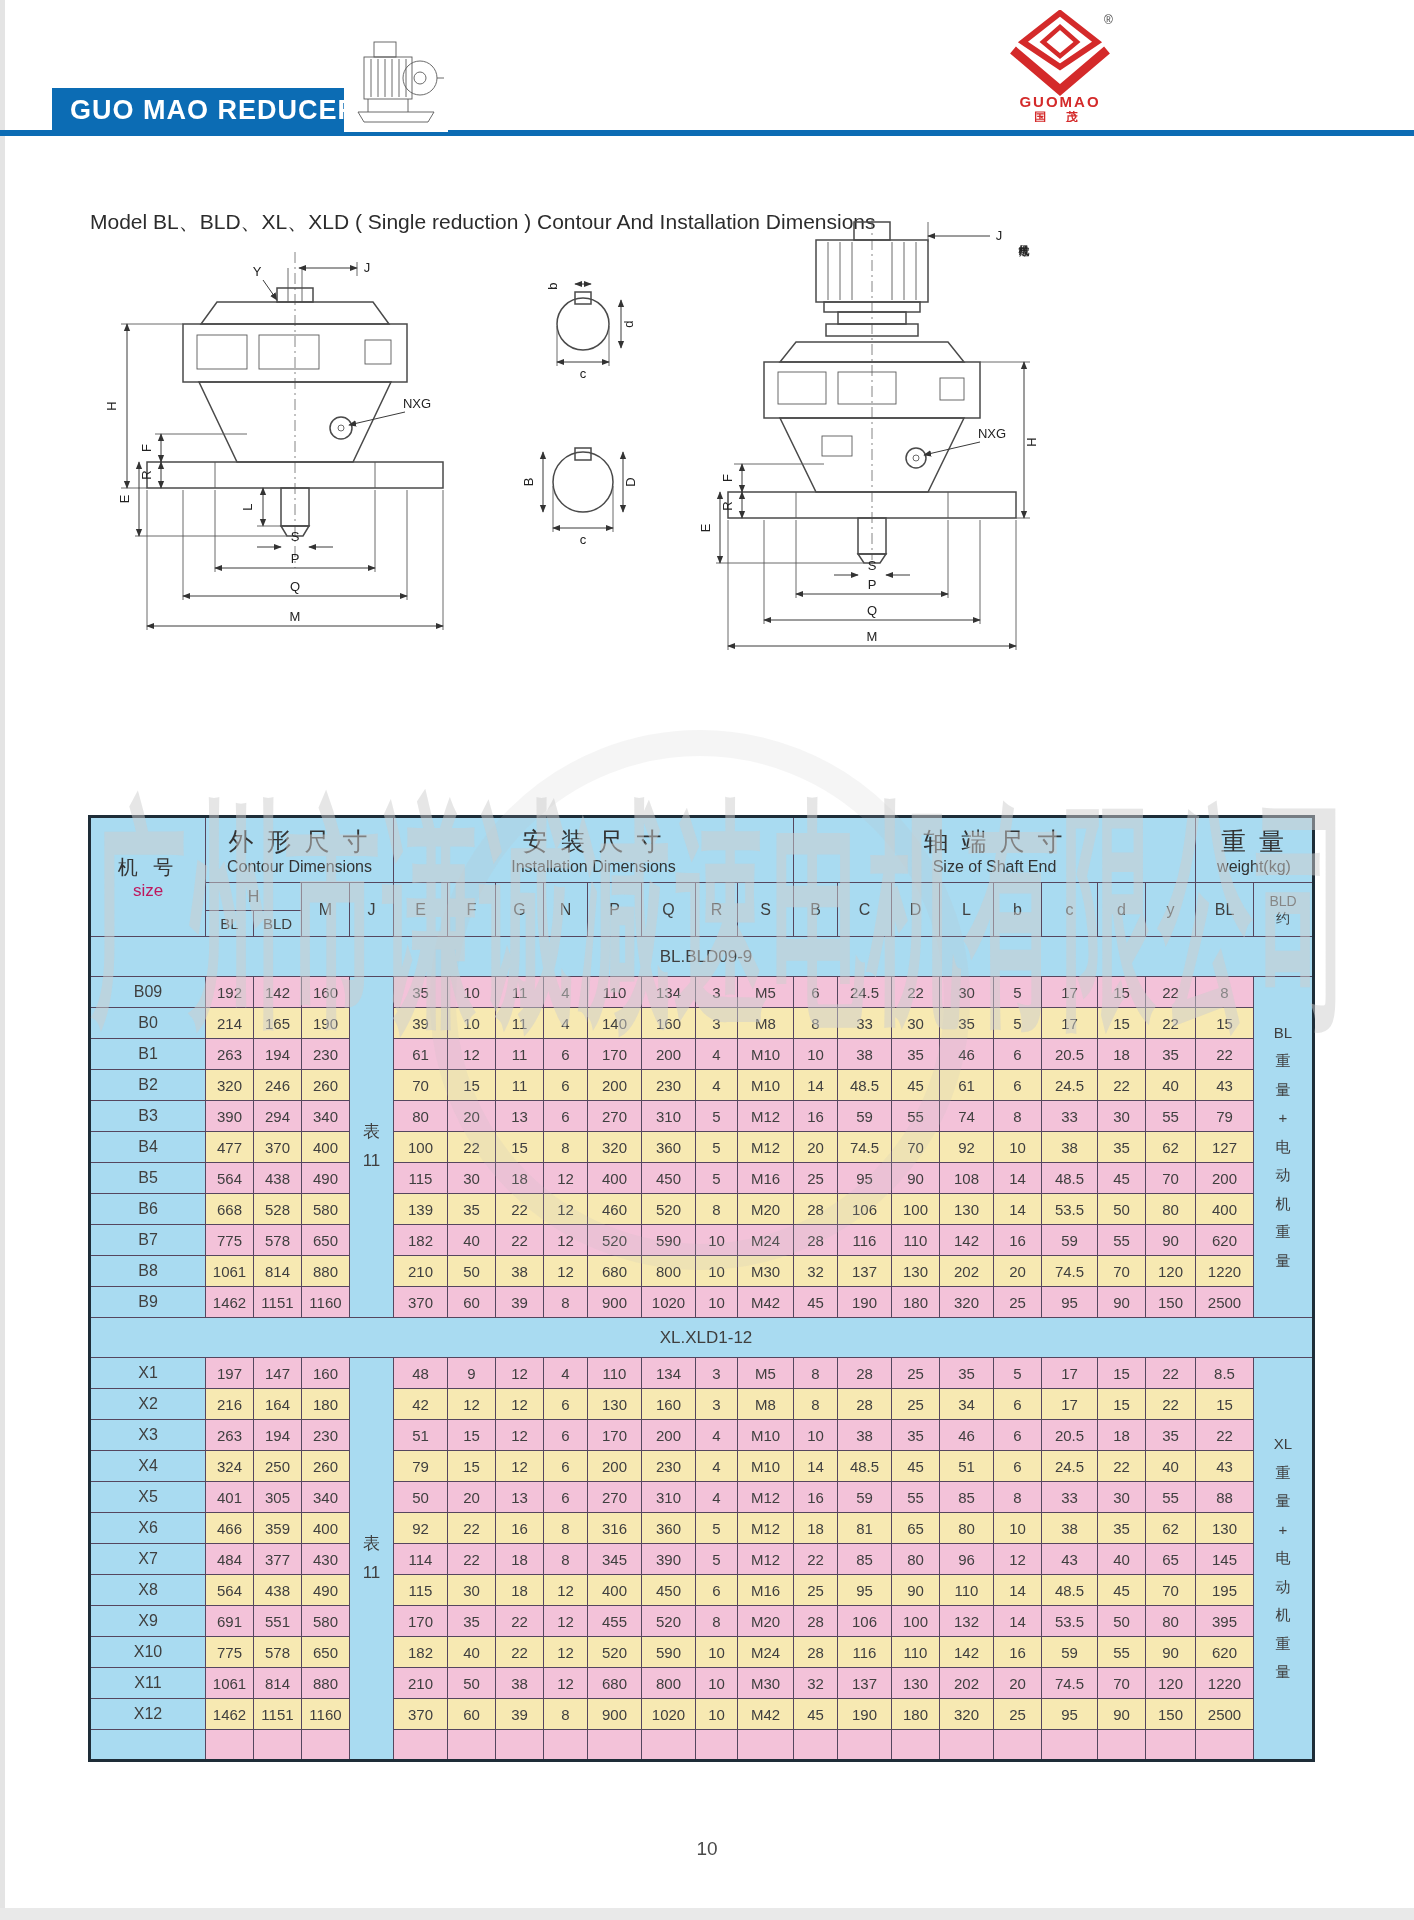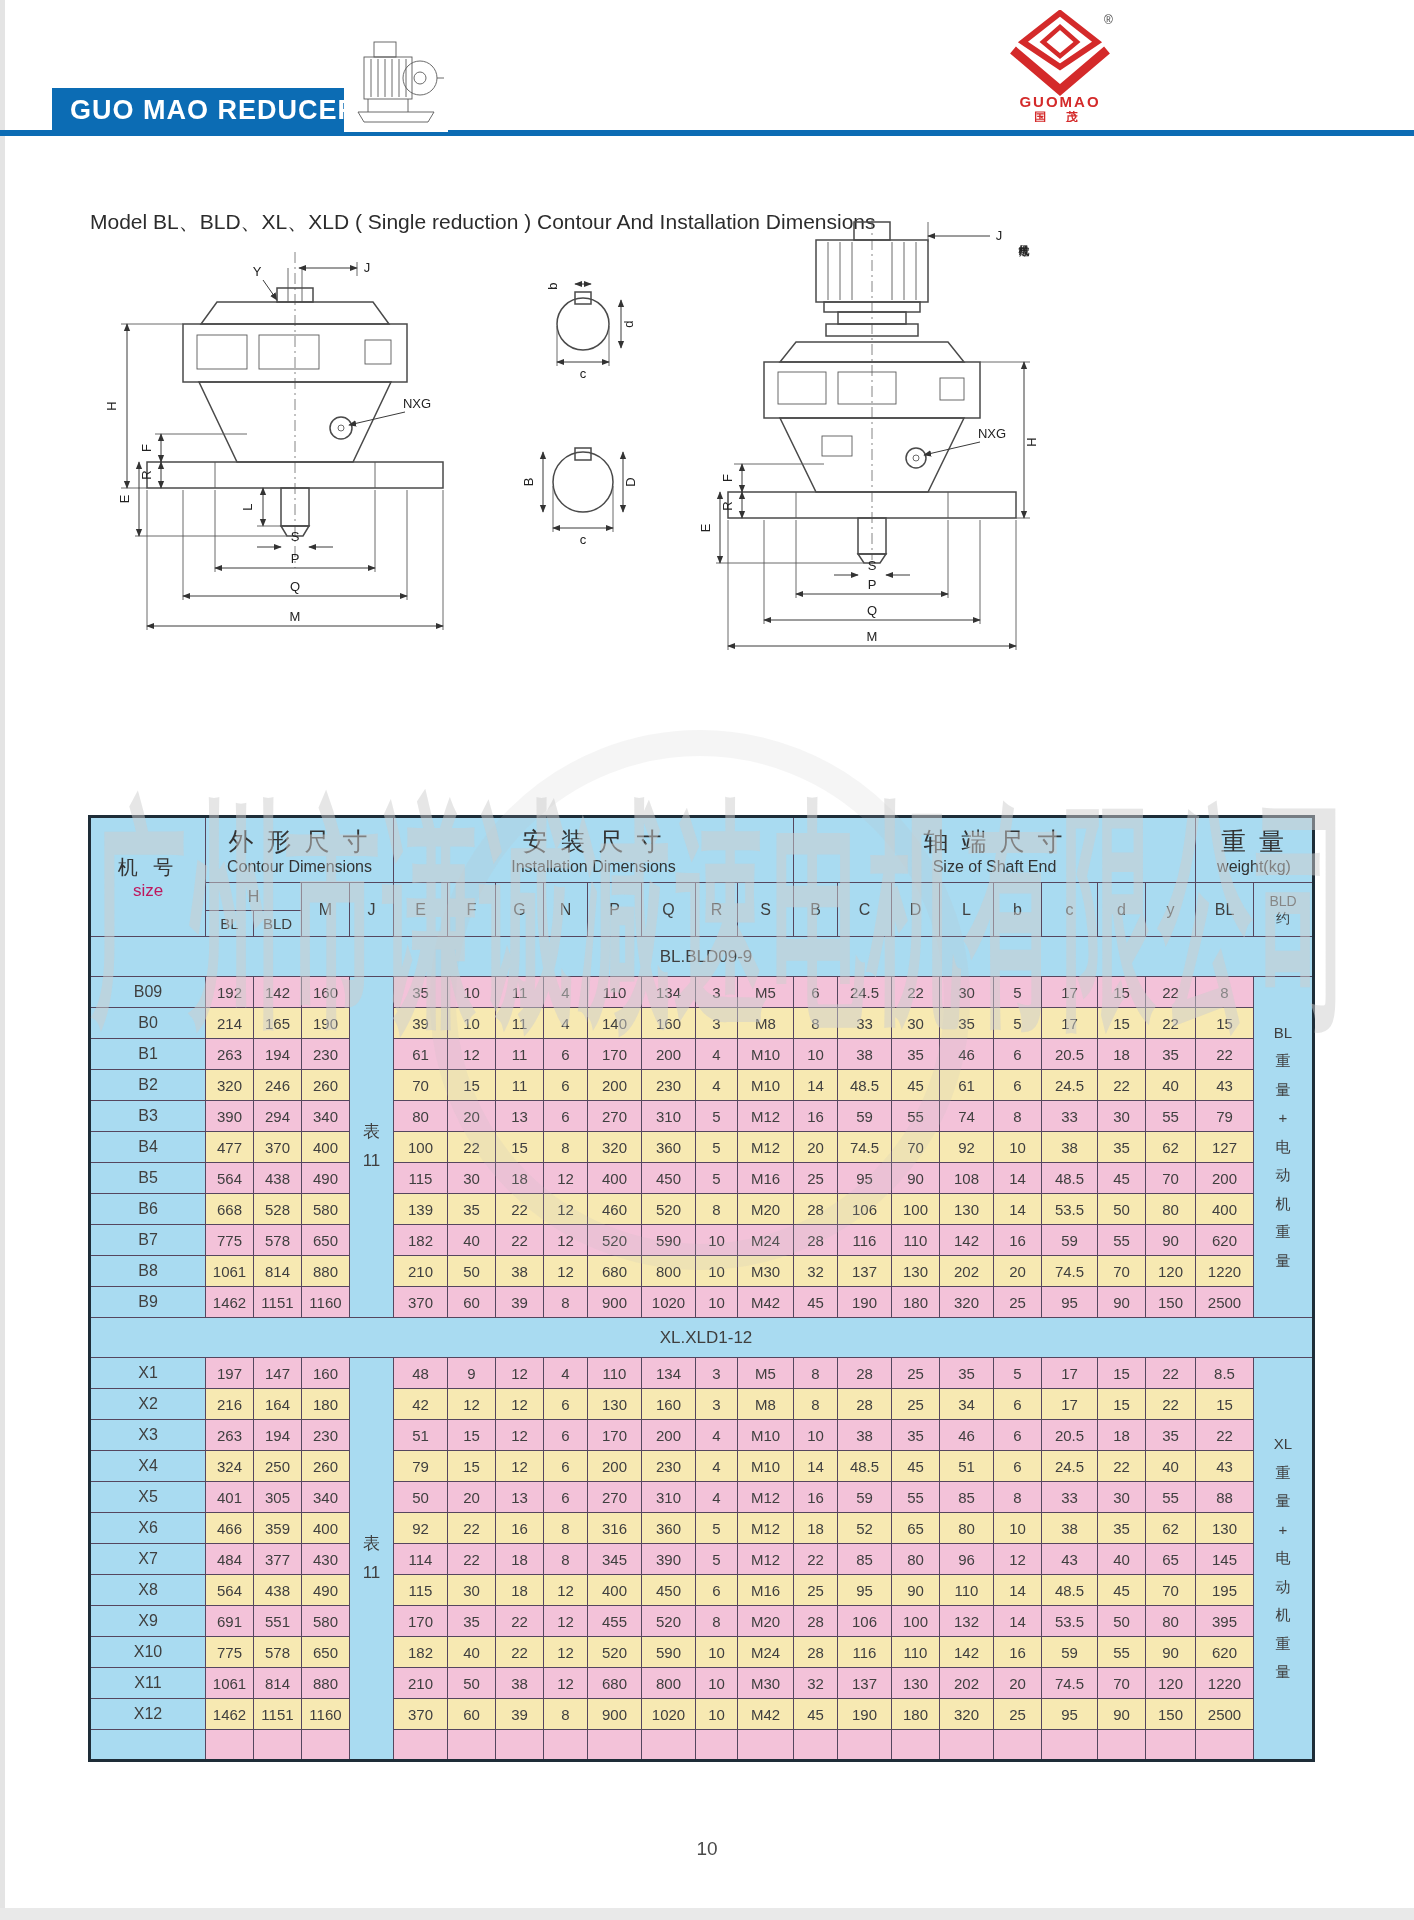--- a/index.html
+++ b/index.html
@@ -732,21 +732,21 @@
           <td>400</td>
           <td>92</td>
           <td>22</td>
           <td>16</td>
           <td>8</td>
           <td>316</td>
           <td>360</td>
           <td>5</td>
           <td>M12</td>
           <td>18</td>
-          <td>52</td>
+          <td>81</td>
           <td>65</td>
           <td>80</td>
           <td>10</td>
           <td>38</td>
           <td>35</td>
           <td>62</td>
           <td>130</td>
         </tr>
         <tr class="prow">
           <td class="c-size">X7</td>

